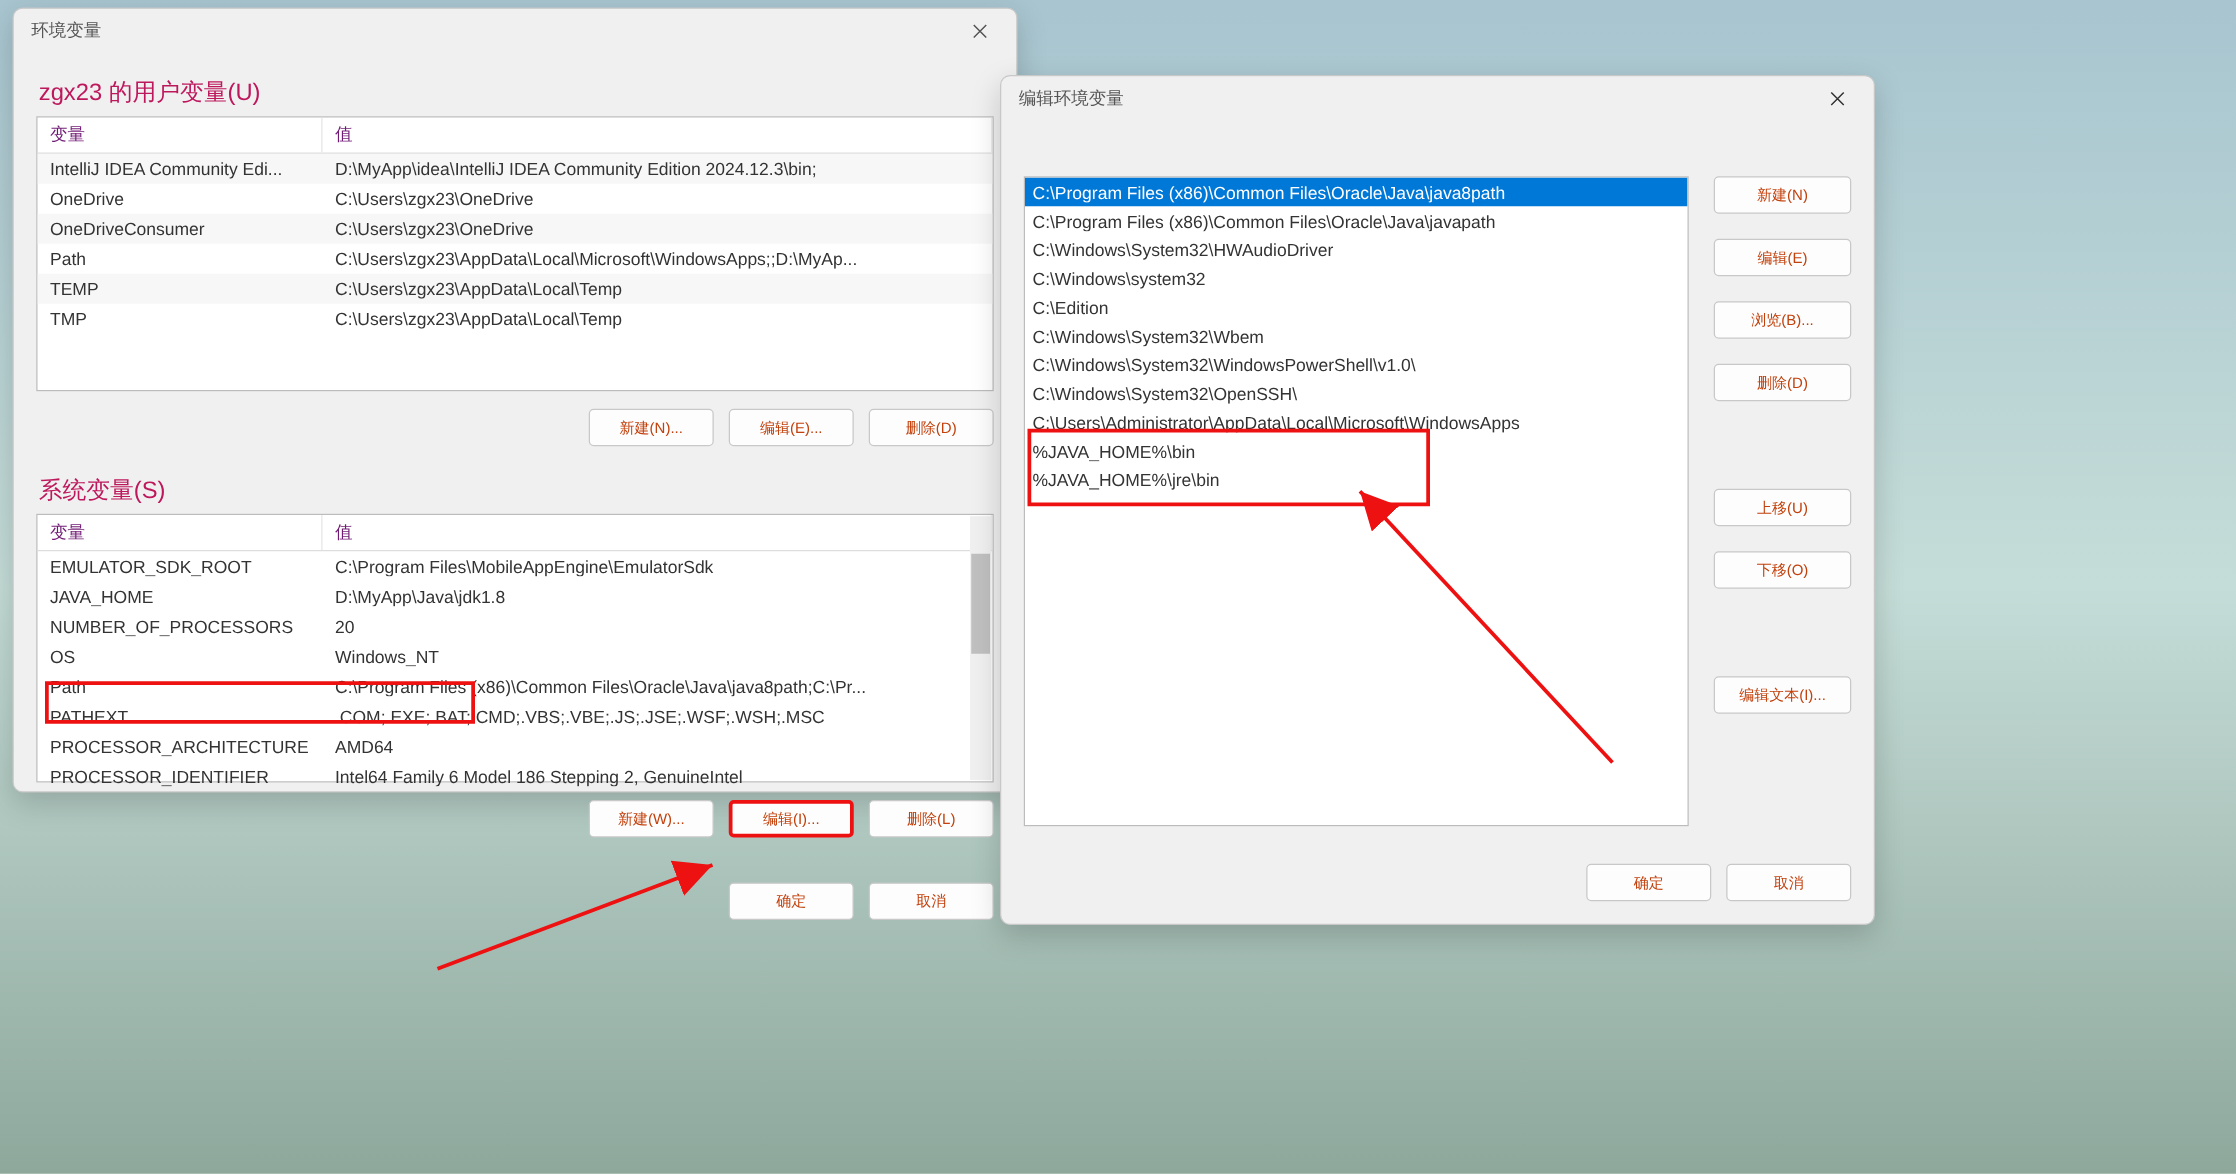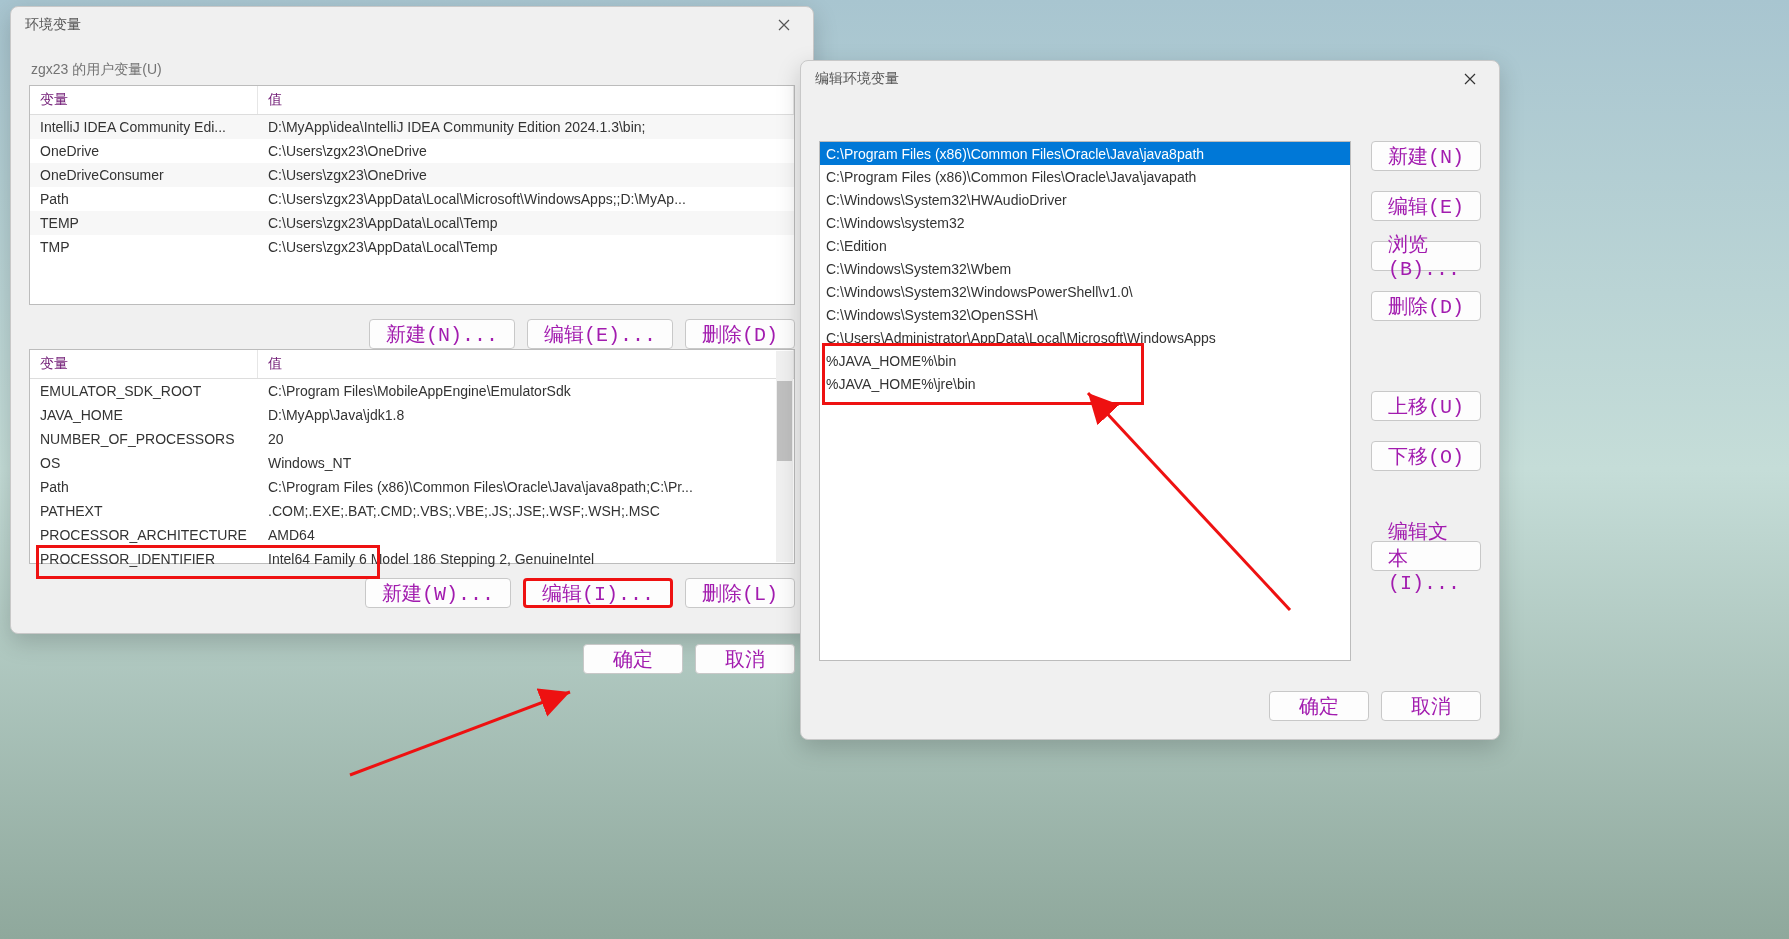--- a/index.html
+++ b/index.html
@@ -33,21 +33,21 @@
 }
 .dialog .close-btn {
   width: 42px; height: 30px;
   display: flex; align-items: center; justify-content: center;
   font-size: 16px; color: #555;
   border-radius: 4px;
   cursor: pointer;
 }
 .dialog-body { padding: 8px 18px 14px 18px; }
 
-.section-label { font-size: 14px; color: #737373; margin: 10px 0 6px 2px; }
+.section-label { font-size: 19px; color: #be185d; margin: 10px 0 6px 2px; }
 
 .listbox {
   background: #fff;
   border: 1px solid #bcbcbc;
   position: relative;
 }
 .listbox-header {
   display: flex;
   border-bottom: 1px solid #ddd;
 }
@@ -86,25 +86,24 @@
 }
 .btn {
   min-width: 100px;
   height: 30px;
   background: #fdfdfd;
   border: 1px solid #c8c8c8;
   border-radius: 4px;
   display: inline-flex;
   align-items: center;
   justify-content: center;
-  font-size: 20px;
-  color: #a21caf;
+  font-size: 12px;
+  color: #c2410c;
   padding: 0 16px;
   cursor: pointer;
-  font-family: Liberation Mono, monospace;
 }
 
 
 .pathlist .row { height: 23px; }
 .pathlist .row .cell { padding: 0 6px; width: 100%; }
 .pathlist .row.selected { background: #0078d7; color: #fff; }
 
 .side-btns {
   display: flex;
   flex-direction: column;
@@ -146,21 +145,21 @@
 
     <div class="section-label">zgx23 的用户变量(U)</div>
     <div class="listbox" style="height:220px;">
       <div class="listbox-header">
         <div class="col col-var">变量</div>
         <div class="col col-val">值</div>
       </div>
       <div class="listbox-rows" id="user-rows">
           <div class="row" style="background: rgb(247, 247, 247);">
             <div class="cell col-var">IntelliJ IDEA Community Edi...</div>
-            <div class="cell col-val">D:\MyApp\idea\IntelliJ IDEA Community Edition 2024.1.3\bin;</div>
+            <div class="cell col-val">D:\MyApp\idea\IntelliJ IDEA Community Edition 2024.12.3\bin;</div>
           </div>
           <div class="row">
             <div class="cell col-var">OneDrive</div>
             <div class="cell col-val">C:\Users\zgx23\OneDrive</div>
           </div>
           <div class="row" style="background: rgb(247, 247, 247);">
             <div class="cell col-var">OneDriveConsumer</div>
             <div class="cell col-val">C:\Users\zgx23\OneDrive</div>
           </div>
           <div class="row">
@@ -176,20 +175,21 @@
             <div class="cell col-val">C:\Users\zgx23\AppData\Local\Temp</div>
           </div>
         </div>
     </div>
     <div class="btnrow">
       <div class="btn">新建(N)...</div>
       <div class="btn">编辑(E)...</div>
       <div class="btn">删除(D)</div>
     </div>
 
+    <div class="section-label" style="margin-top:22px;">系统变量(S)</div>
     <div class="listbox" style="height:215px; position:relative;">
       <div class="listbox-header">
         <div class="col col-var">变量</div>
         <div class="col col-val">值</div>
       </div>
       <div class="listbox-rows" id="sys-rows">
           <div class="row">
             <div class="cell col-var">EMULATOR_SDK_ROOT</div>
             <div class="cell col-val" style="padding-right:20px;">C:\Program Files\MobileAppEngine\EmulatorSdk</div>
           </div>

